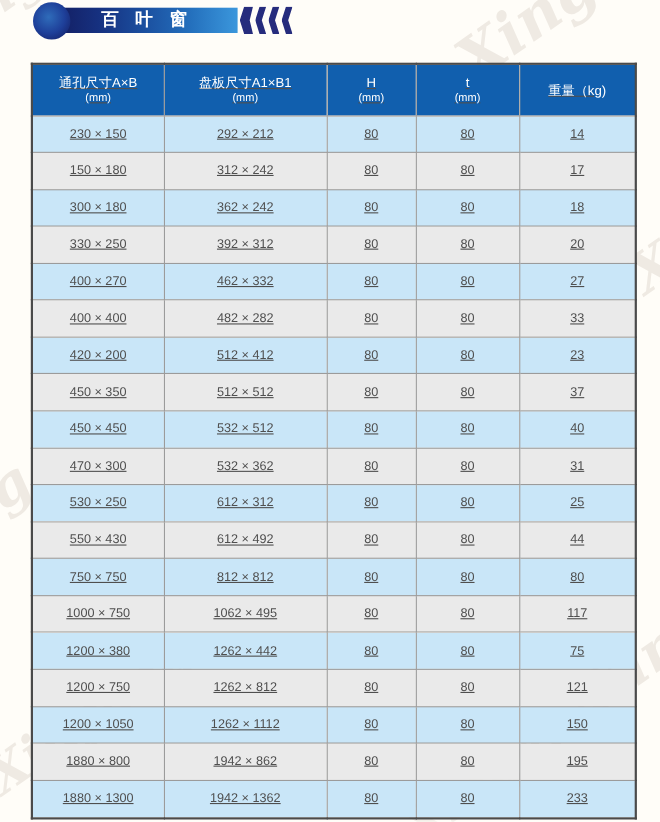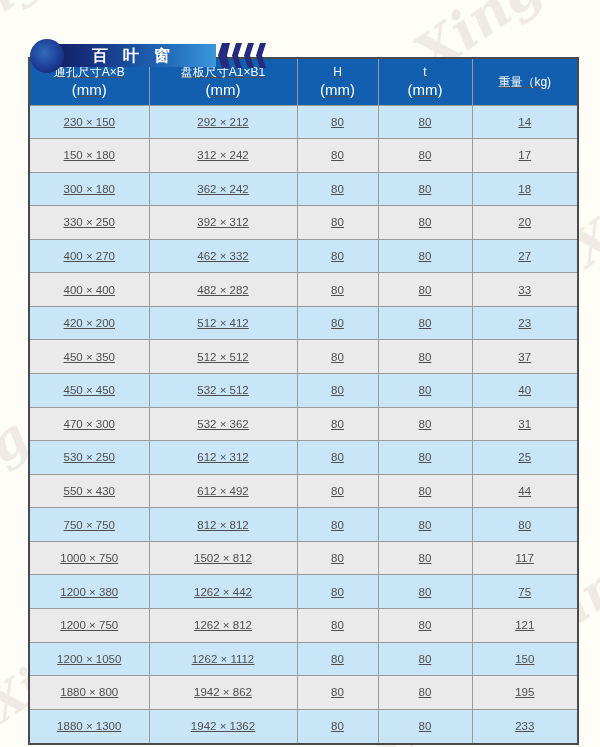--- a/index.html
+++ b/index.html
@@ -18,21 +18,21 @@
     white-space:nowrap;pointer-events:none;user-select:none;
   }
   .wm1{left:398px;top:-44px;font-size:54px;}
   .wm2{left:-168px;top:6px;font-size:48px;}
   .wm3{left:556px;top:158px;font-size:50px;}
   .wm4{left:-190px;top:468px;font-size:50px;}
   .wm5{left:-26px;top:622px;font-size:46px;}
   .wm6{left:516px;top:536px;font-size:50px;}
   .wm7{left:352px;top:668px;font-size:46px;color:#f3efe9;}
   
-  .banner{position:absolute;left:0;top:0;width:600px;height:42px;z-index:3;margin-top:37px;}
+  .banner{position:absolute;left:0;top:0;width:600px;height:42px;z-index:3;}
   .banner-bar{
     position:absolute;left:46px;top:7px;width:170px;height:23px;
     background:linear-gradient(90deg,#131c5e 0%,#16307f 25%,#1b4f9f 50%,#2470bd 75%,var(--banner-blue-end,#3b97dc) 100%);
   }
   .banner-title{
     position:absolute;left:0;top:0;width:100%;height:23px;
     line-height:23px;text-align:center;
     color:#fff;font-size:16px;font-weight:bold;
     letter-spacing:15px;padding-left:15px;box-sizing:border-box;
     white-space:nowrap;
@@ -65,21 +65,21 @@
     border:1px solid var(--grid-line,#9b9b9b);
     text-align:center;vertical-align:middle;
     padding:0;overflow:hidden;white-space:nowrap;
   }
   .spec-table thead tr{height:47px;}
   .spec-table th{
     background:var(--header-bg,#115fae);
     color:var(--header-text,#ffffff);
     font-weight:normal;font-size:12px;line-height:1.35;
   }
-  .h-unit{font-size:15px;}
+  .h-unit{font-size:10px;}
   .h-unit:empty{display:none;}
   .spec-table tbody tr:nth-child(odd){background:var(--row-blue,#c9e6f8);}
   .spec-table tbody tr:nth-child(even){background:var(--row-gray,#eaeaea);}
 </style>
 </head>
 <body>
 
 <span class="wm wm1">Xingang</span>
 <span class="wm wm2">Xingang</span>
 <span class="wm wm3">Xingang</span>
@@ -220,21 +220,21 @@
   </tr>
       <tr>
     <td>750 × 750</td>
     <td>812 × 812</td>
     <td>80</td>
     <td>80</td>
     <td>80</td>
   </tr>
       <tr>
     <td>1000 × 750</td>
-    <td>1502 × 812</td>
+    <td>1062 × 495</td>
     <td>80</td>
     <td>80</td>
     <td>117</td>
   </tr>
       <tr>
     <td>1200 × 380</td>
     <td>1262 × 442</td>
     <td>80</td>
     <td>80</td>
     <td>75</td>

